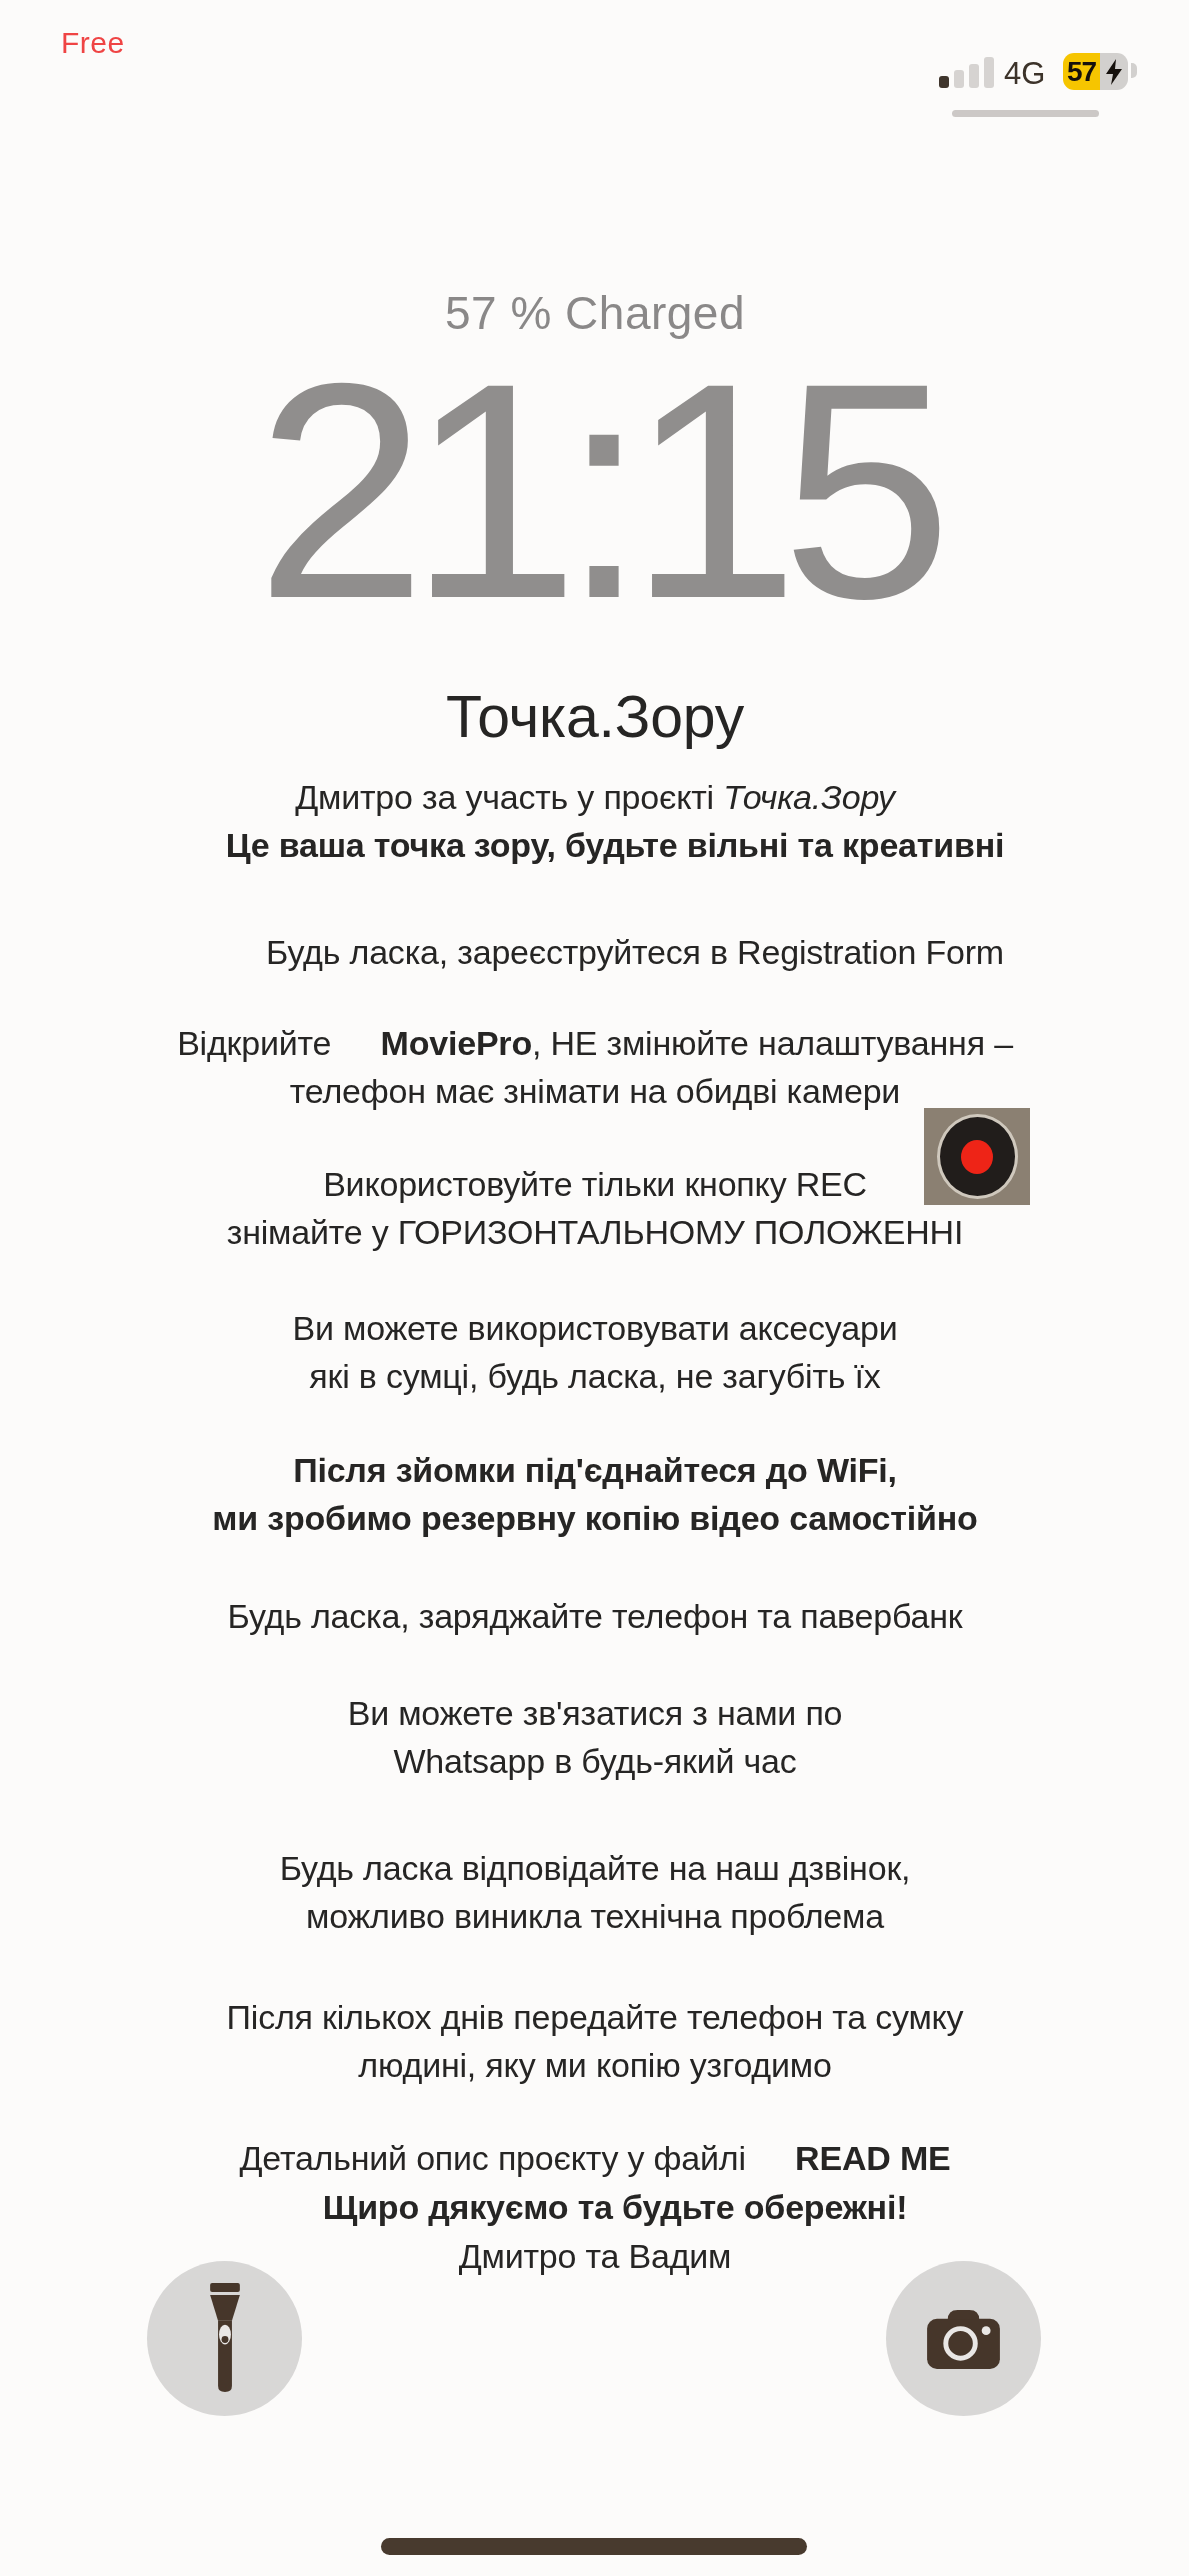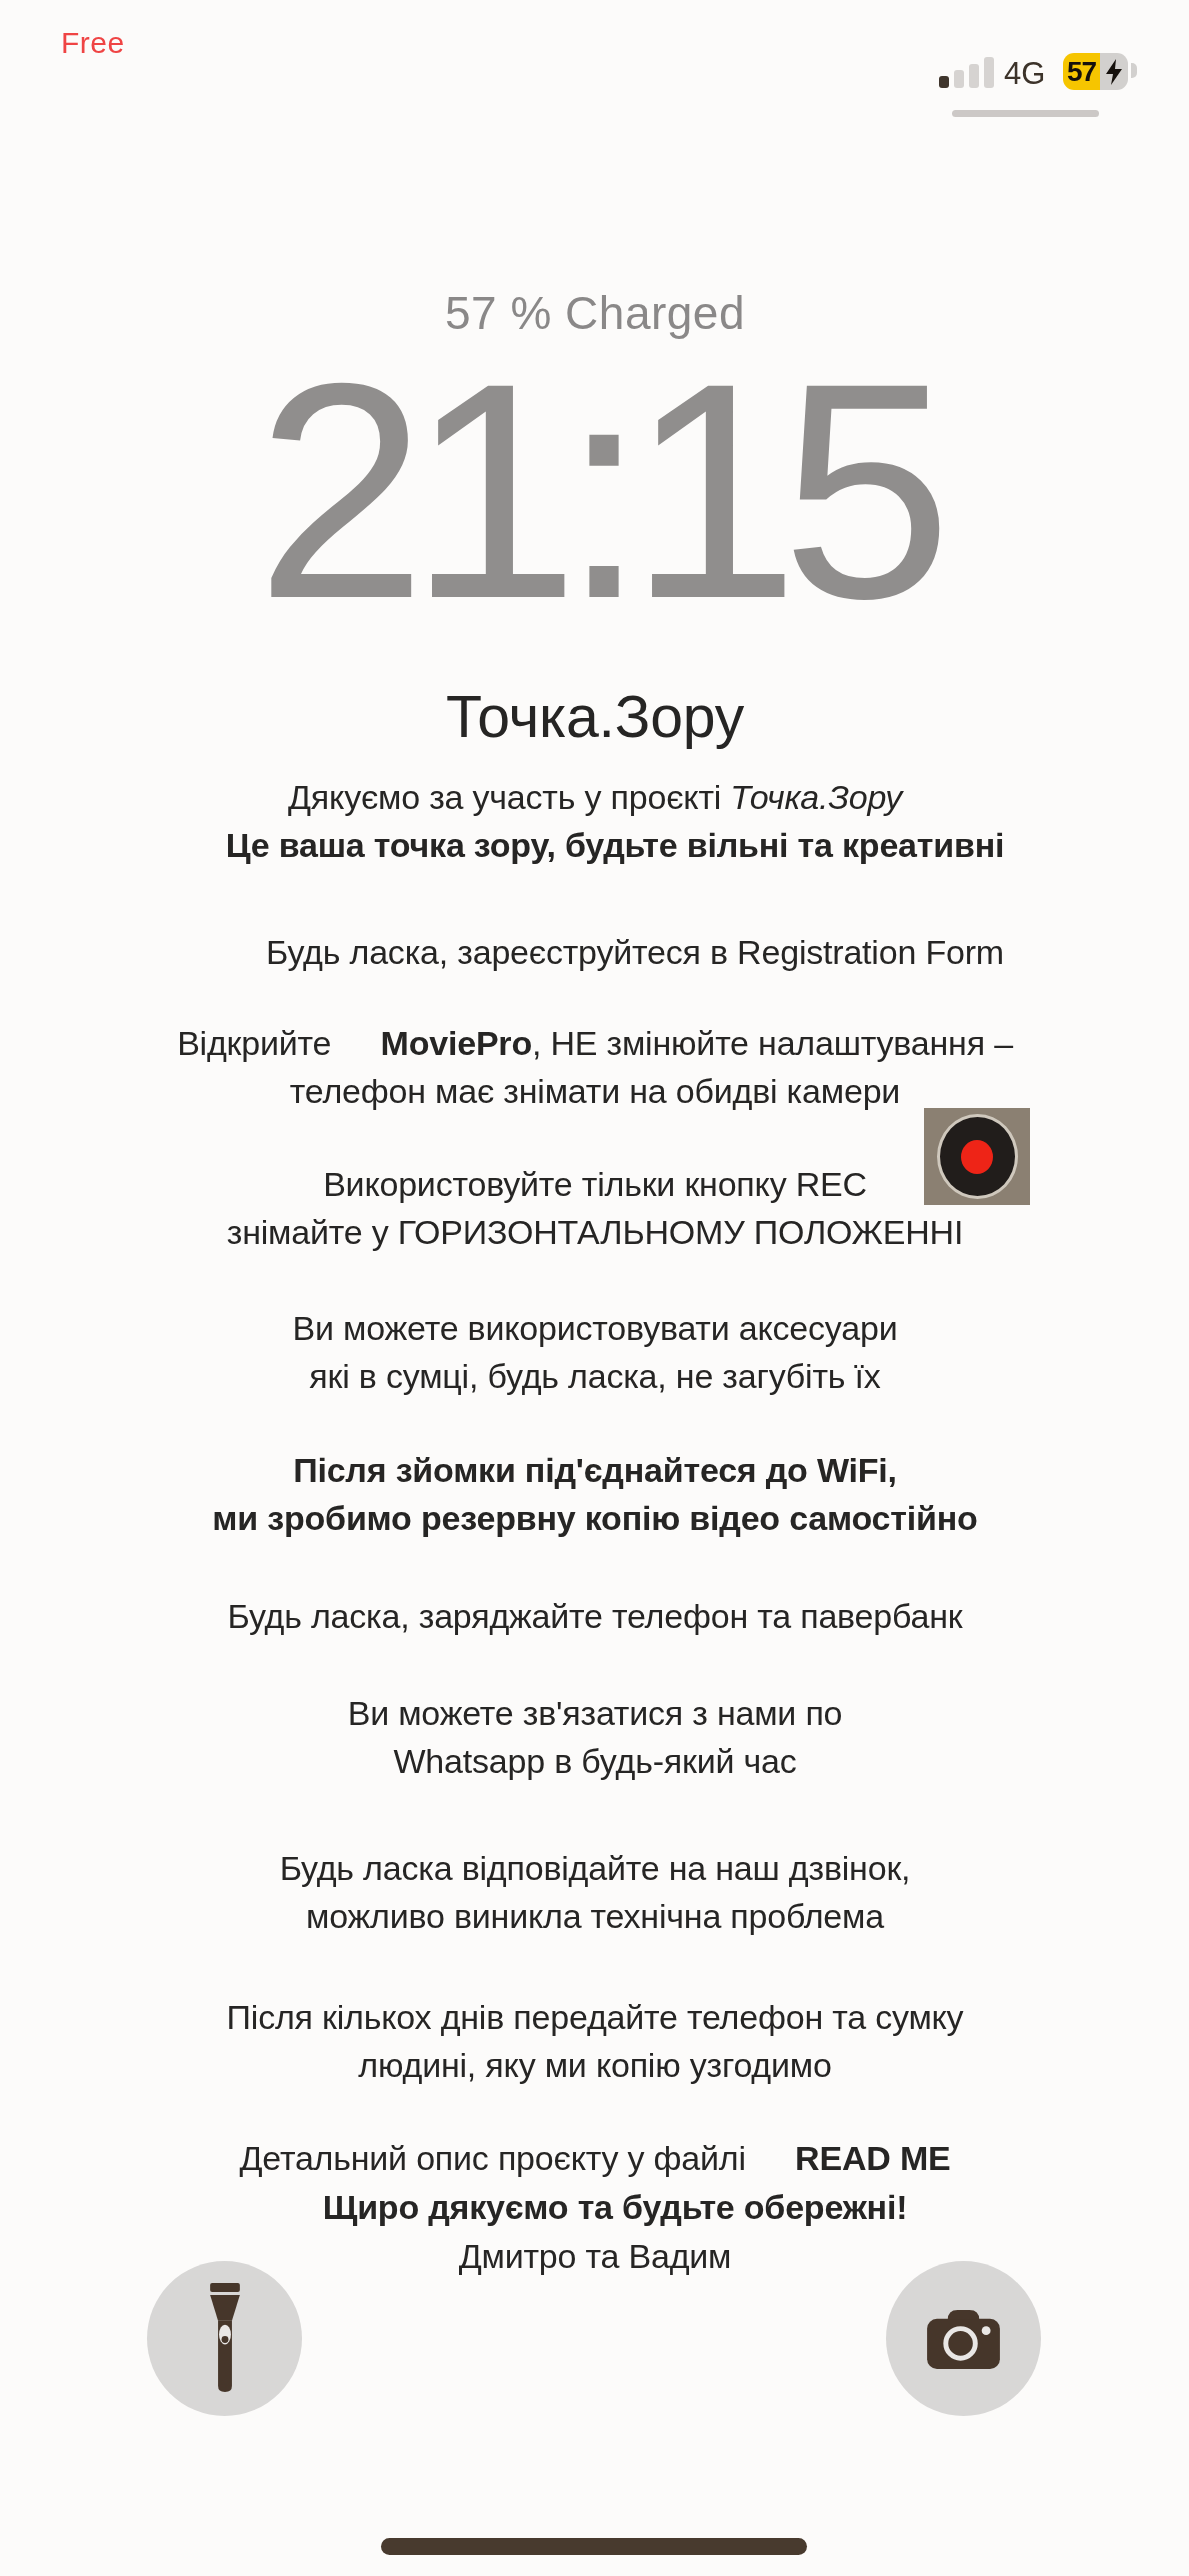--- a/index.html
+++ b/index.html
@@ -109,21 +109,21 @@
   <div class="battery-nub"></div>
 
   <div class="under-bar"></div>
 
   <div class="charged">57 % Charged</div>
   <div class="clock">21:15</div>
 
   <div class="p title">Точка.Зору</div>
 
   <div class="p thanks">
-    <span>Дякуємо за участь у проєкті </span><i>Точка.Зору</i><br>
+    <span>Дмитро за участь у проєкті </span><i>Точка.Зору</i><br>
     <b>Це ваша точка зору, будьте вільні та креативні</b>
   </div>
 
   <div class="p register">Будь ласка, зареєструйтеся в Registration Form</div>
 
   <div class="p moviepro">
     <span>Відкрийте </span><b>MoviePro</b><span>, НЕ змінюйте налаштування –</span><br>
     <span>телефон має знімати на обидві камери</span>
   </div>
 

